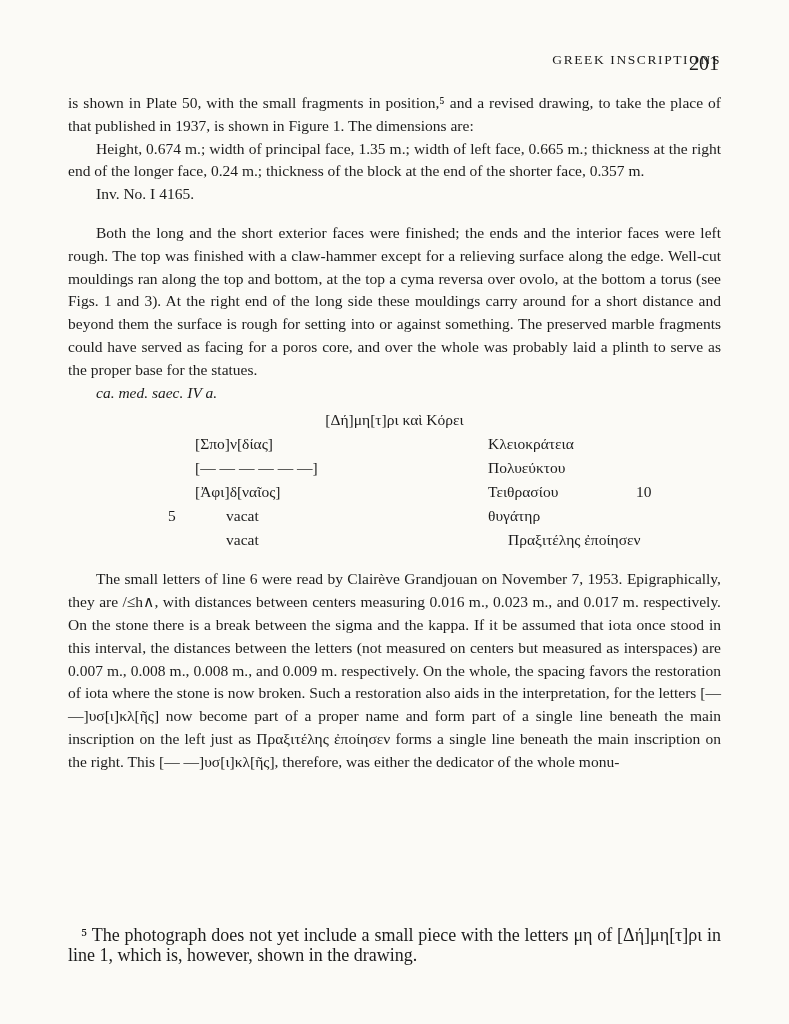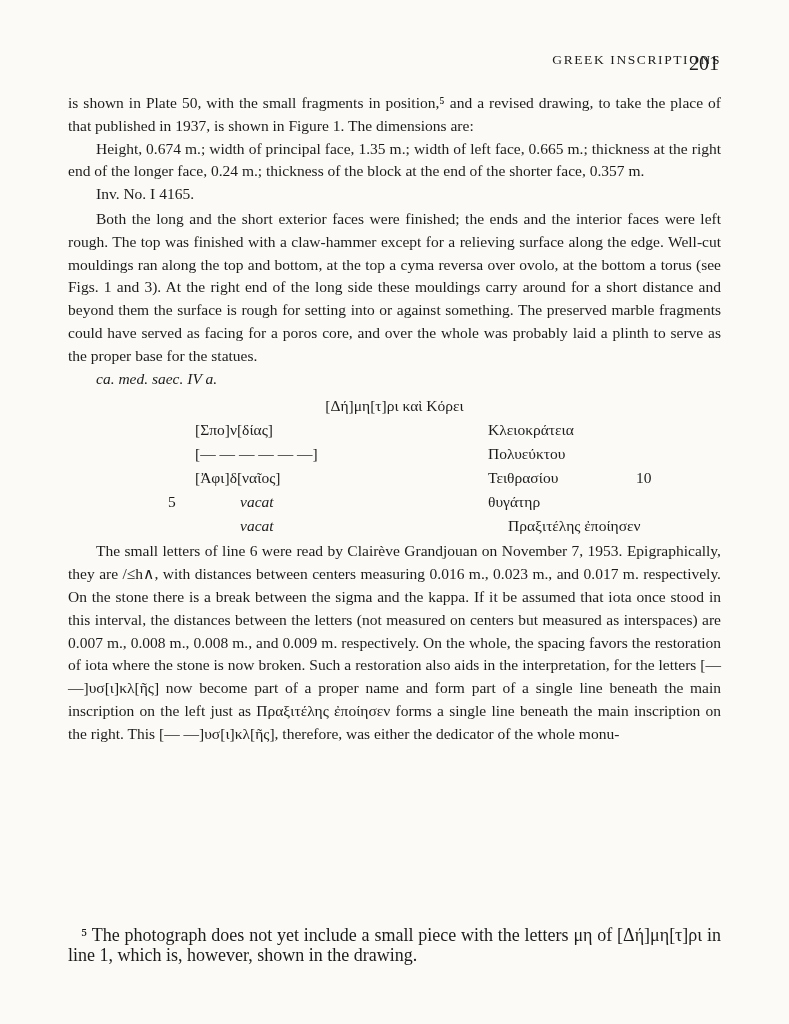--- a/index.html
+++ b/index.html
@@ -30,40 +30,40 @@
     font-size:20px;
   }
   .content { position:relative; width:653px; }
   .para {
     margin:0;
     font-size:15.5px;
     line-height:22.8px;
     text-align:justify;
   }
   .para.indent { text-indent:28px; }
-  .para.space-above { margin-top:2px; }
+  .para.space-above { margin-top:16px; }
 
   .inscription { position:relative; margin-top:0; }
   .date-line {
     margin:0 0 4px 0;
     padding-left:28px;
     font-style:italic;
     font-size:15.5px;
     line-height:22.8px;
   }
   .insc-heading {
     text-align:center;
     font-size:15.5px;
     height:24px;
     line-height:24px;
   }
   .insc-row { position:relative; height:24px; font-size:15.5px; line-height:24px; }
   .insc-row .numl { position:absolute; left:100px; }
   .insc-row .coll { position:absolute; left:127px; white-space:nowrap; }
-  .insc-row .coll.vacat { left:172px; font-style:italic; }
+  .insc-row .coll.vacat { left:158px; }
   .insc-row .colr { position:absolute; left:420px; white-space:nowrap; }
   .insc-row .colr.shifted { left:440px;text-align:center; }
   .insc-row .numr { position:absolute; left:568px;text-align:center; }
 
   .footnote {
     position:absolute;
     left:68px; top:926px;
     width:653px;
     font-size:18px;
     line-height:19.5px;

